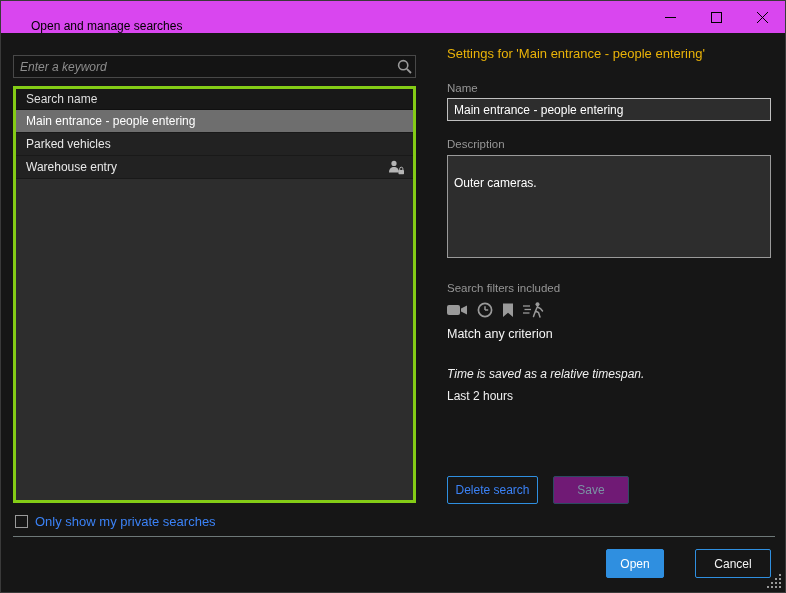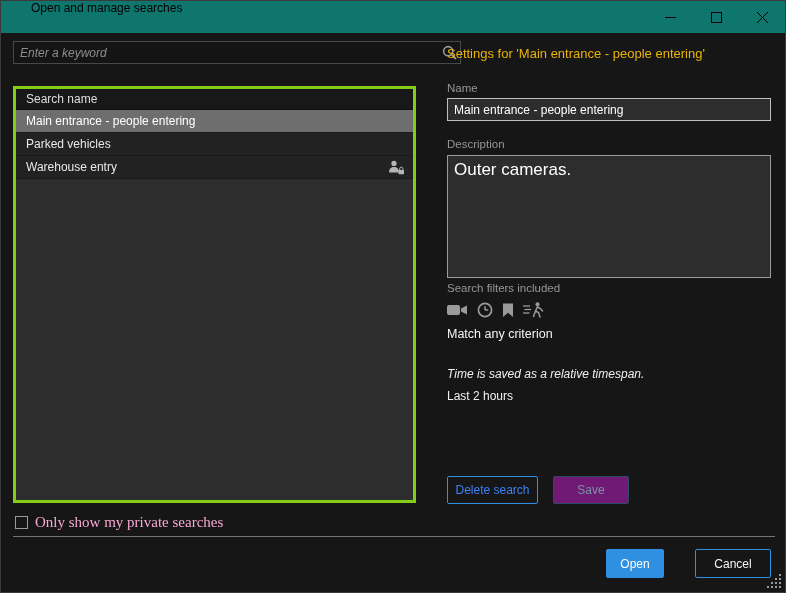--- a/index.html
+++ b/index.html
@@ -7,30 +7,30 @@
   body { font-family:"Liberation Sans", sans-serif; }
 
   .window {
     position:relative; width:786px; height:593px;
     background:#161616; border:1px solid #3a3a3a; overflow:hidden;
   }
 
   
   .titlebar {
     position:absolute; left:0; top:0; width:100%; height:32px;
-    background:#0f766e; display:flex; align-items:flex-start;
+    background:#d946ef; display:flex; align-items:flex-end;
   }
   .titlebar-text { margin-left:30px; font-size:12px; color:#000; }
   .win-controls { position:absolute; right:0; top:0; height:32px; display:flex; }
   .win-btn { width:46px; height:32px; display:flex; align-items:center; justify-content:center; cursor:pointer; }
   .win-btn svg { display:block; }
 
   
   .search-box {
-    position:absolute; left:12px; top:40px; width:448px; height:23px;
+    position:absolute; left:12px; top:54px; width:403px; height:23px;
     background:#141414; border:1px solid #484848;
     display:flex; align-items:center;
   }
   .search-input {
     flex:1; height:100%; background:transparent; border:none; outline:none;
     color:#cfcfcf; font-size:12px; font-style:italic; padding:0 6px;
     font-family:"Liberation Sans", sans-serif;
   }
   .search-input::placeholder { color:#8d8d8d; font-style:italic; }
   .search-glyph { width:22px; display:flex; justify-content:center; }
@@ -52,36 +52,36 @@
   .list-row.selected { background:#6e6e6e; color:#ffffff; }
   .row-label { flex:1; white-space:nowrap; overflow:hidden; }
   .row-icon { display:flex; align-items:center; }
 
   .checkbox-row {
     position:absolute; left:14px; top:513px; display:flex; align-items:center; cursor:pointer;
   }
   .checkbox {
     width:13px; height:13px; border:1px solid #9a9a9a; background:transparent; margin-right:7px;
   }
-  .checkbox-label { color:#f9a8d4; font-size:15px;font-family:Liberation Serif, serif; }
+  .checkbox-label { color:#3b82f6; font-size:13px; }
 
   
   .rp { position:absolute; left:446px; width:324px; }
   .settings-heading { top:45px; color:#eab308; font-size:13px; }
   .field-label { color:#969696; font-size:11.5px; }
   .name-label { top:81px; }
   .name-input {
     top:97px; height:23px; background:#2d2d2d; border:1px solid #c0c0c0;
     color:#ffffff; font-size:12px; padding:0 6px; outline:none;
     font-family:"Liberation Sans", sans-serif;
   }
   .desc-label { top:137px; }
   .desc-area {
-    top:154px; height:123px; background:#2d2d2d; border:1px solid #9a9a9a;
-    color:#ffffff; font-size:17px; padding:4px 6px; resize:none; outline:none;
+    top:154px; height:103px; background:#2d2d2d; border:1px solid #9a9a9a;
+    color:#ffffff; font-size:12px; padding:20px 6px; resize:none; outline:none;
     font-family:"Liberation Sans", sans-serif;
   }
   .filters-label { top:281px; }
   .filter-icons { top:301px; display:flex; align-items:center; gap:9px; }
   .filter-icons span { display:flex; align-items:center; }
   .match-text { top:326px; color:#f5f5f5; font-size:12.5px; }
   .timespan-note { top:366px; color:#f0f0f0; font-size:12px; font-style:italic; }
   .timespan-value { top:388px; color:#f0f0f0; font-size:12px; }
 
   .btn { position:absolute; display:flex; align-items:center; justify-content:center;

